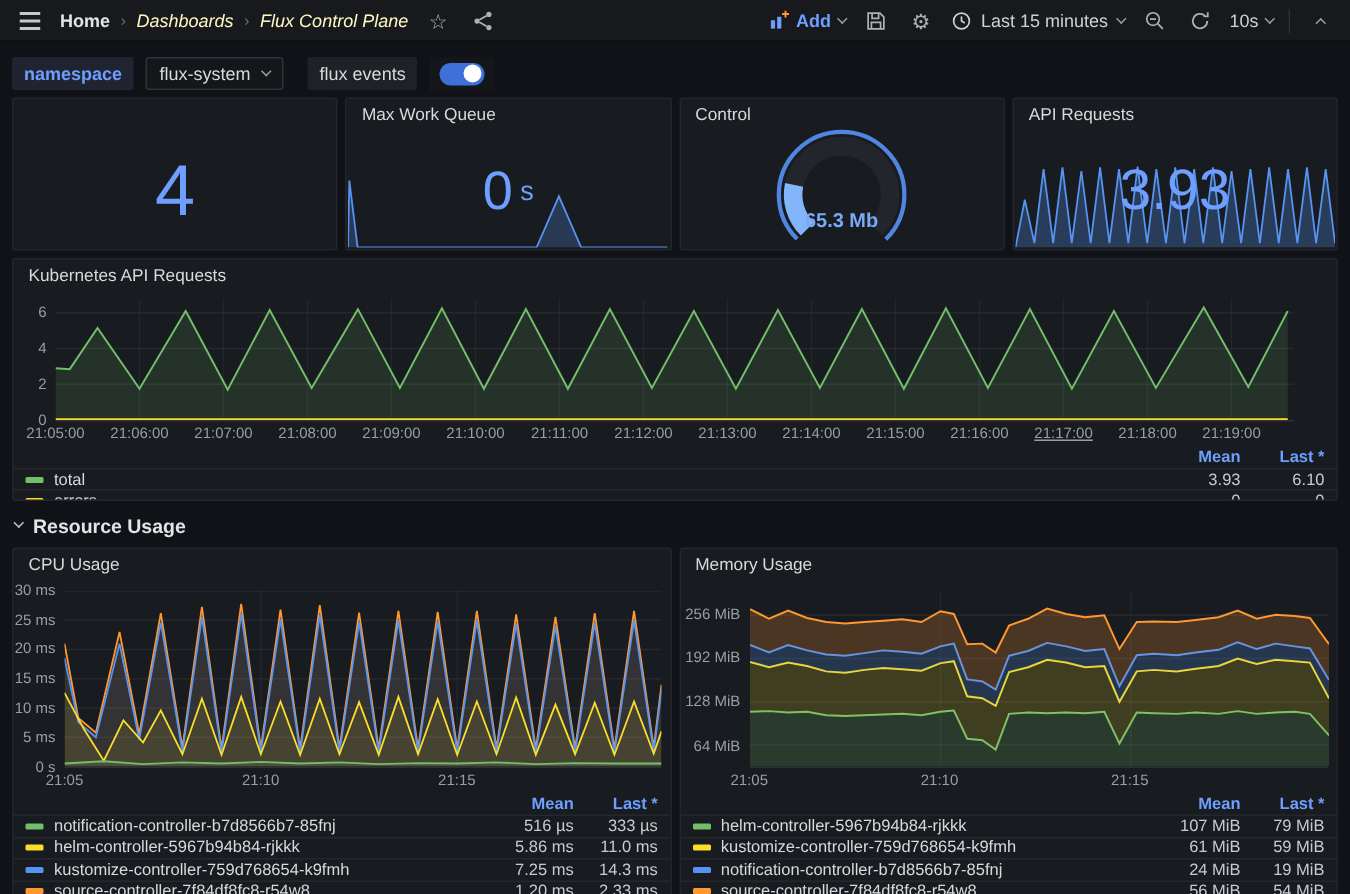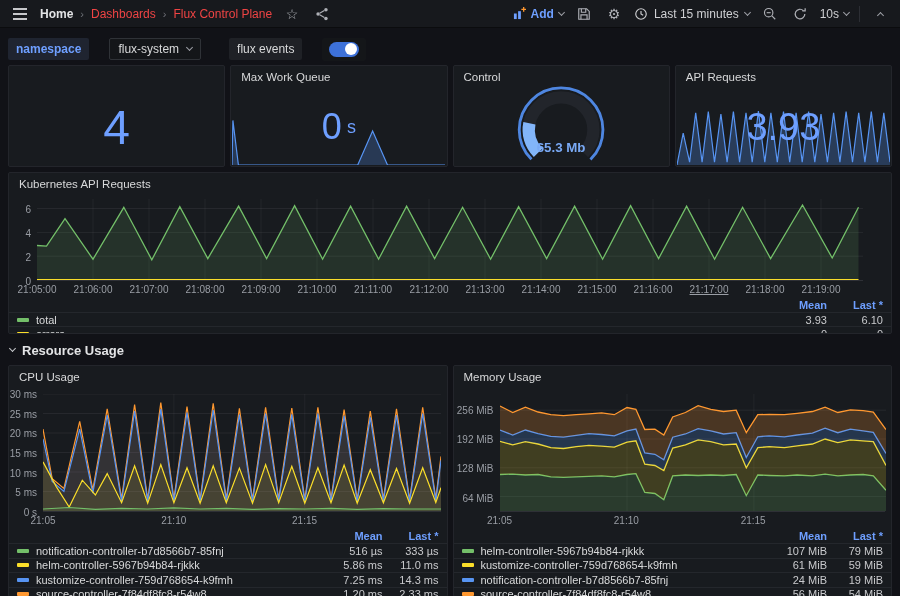--- a/index.html
+++ b/index.html
@@ -6,35 +6,35 @@
   html,body { width:900px; height:596px; background:#111217; overflow:hidden;
     font-family:"Liberation Sans", sans-serif; color:#d8d9da; }
   .app { width:900px; height:596px; display:flex; flex-direction:column; }
 
   
   .navbar { height:28px; flex:0 0 28px; background:#17191d; border-bottom:1px solid #0b0c0e;
     display:flex; align-items:center; justify-content:space-between; padding:0 10px; }
   .nav-left, .nav-right { display:flex; align-items:center; gap:10px; }
   .crumbs { display:flex; align-items:center; gap:7px; font-size:12px; }
   .crumb-home { color:#e3e4e6; font-weight:700; }
-  .crumb { color:#ef4444; }
+  .crumb { color:#fef9c3;font-style:italic; }
   .crumb-sep { color:#6e7077; font-size:11px; }
   .iconbtn { display:flex; align-items:center; justify-content:center; width:20px; height:20px;
     color:#aeb0b6; cursor:pointer; background:none; border:none; }
   .add-chip { display:flex; align-items:center; gap:5px; color:#6E9FFF; font-size:12px; font-weight:600; cursor:pointer; }
   .timepick { display:flex; align-items:center; gap:6px; font-size:12px; color:#cfd0d3; cursor:pointer; }
   .chev { display:inline-block; width:5px; height:5px; border-right:1.4px solid #9d9fa6;
     border-bottom:1.4px solid #9d9fa6; transform:rotate(45deg); margin-top:-3px; }
   .chev.up { transform:rotate(-135deg); margin-top:3px; }
   .vdiv { width:1px; height:16px; background:#2c2e34; }
   .refresh-int { font-size:12px; color:#cfd0d3; display:flex; gap:5px; align-items:center; cursor:pointer; }
 
   
   .page { flex:1; padding:5px 8px 0; display:flex; flex-direction:column; }
-  .var-row { height:32px; flex:0 0 32px; display:flex; align-items:center; gap:20px; }
+  .var-row { height:32px; flex:0 0 32px; display:flex; align-items:center; gap:8px; }
   .var-label { background:#1f2430; color:#6E9FFF; font-size:12px; padding:4px 8px; border-radius:2px; font-weight:600;}
   .var-value { background:#141619; border:1px solid #2f3237; color:#d8d9da; font-size:12px;
     padding:3px 8px; border-radius:2px; display:flex; align-items:center; gap:8px; cursor:pointer; }
   .chip { background:#1f2126; color:#d8d9da; font-size:12px; padding:4px 8px; border-radius:2px; margin-left:8px;}
   .toggle-box { background:#141619; padding:4px 7px; border-radius:2px; display:flex; align-items:center;}
   .toggle { width:30px; height:15px; border-radius:8px; background:#3D71D9; position:relative; cursor:pointer; }
   .toggle .knob { position:absolute; right:2px; top:1.5px; width:12px; height:12px; border-radius:50%; background:#fff; }
 
   .panel { background:#181b1f; border:1px solid #23252b; border-radius:2px; position:relative; overflow:hidden; }
   .panel-title { height:22px; padding:5px 10px 0; font-size:11.5px; color:#d8d9da; cursor:pointer; white-space:nowrap; }

